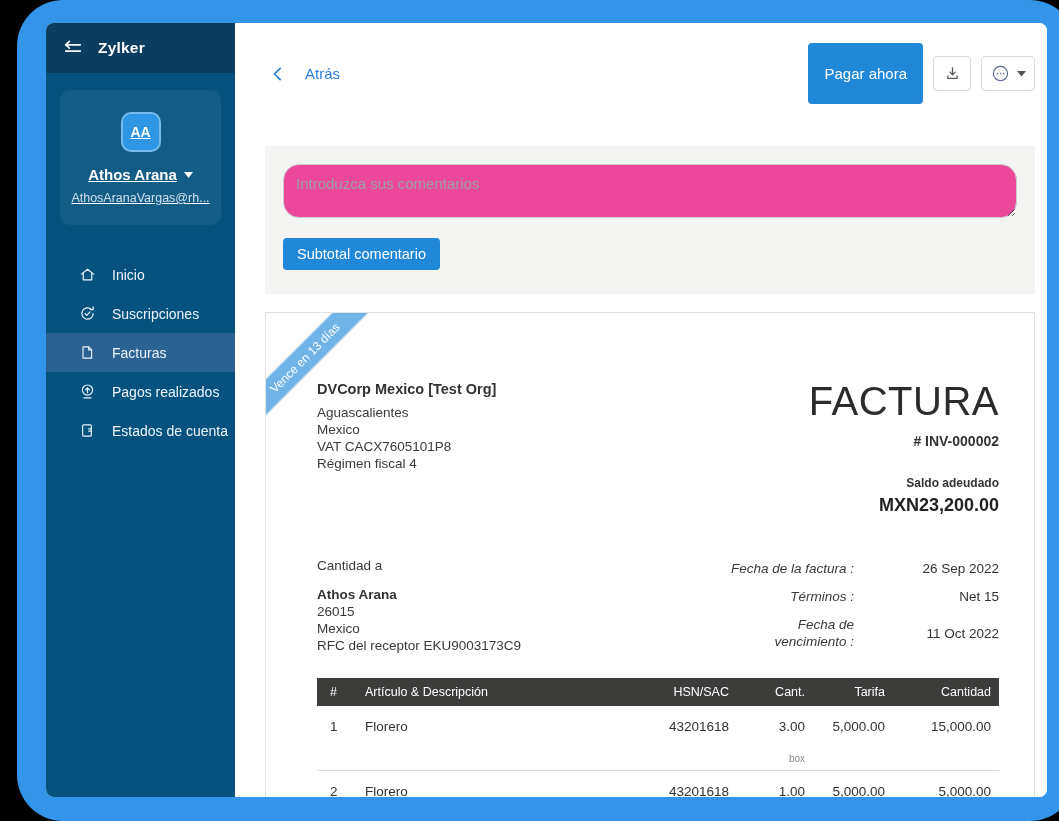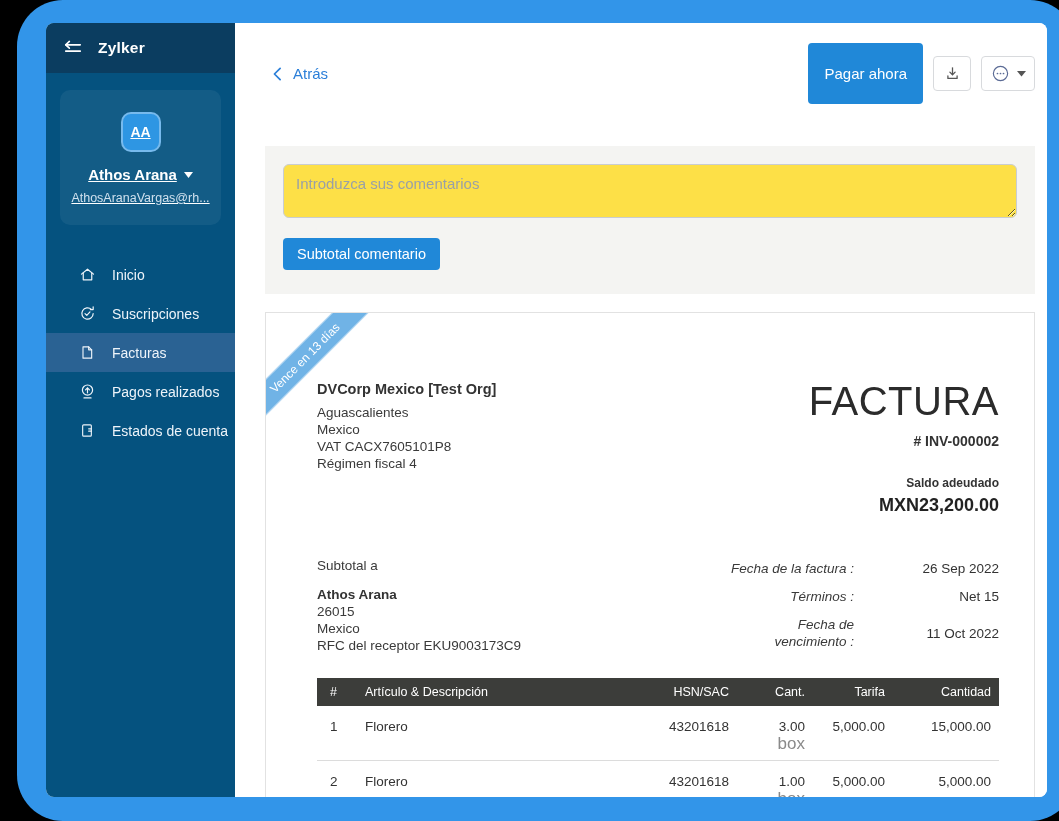--- a/index.html
+++ b/index.html
@@ -28,37 +28,37 @@
   .nav { display:flex; flex-direction:column; }
   .nav-item { height:39px; display:flex; align-items:center; gap:16px;
     padding-left:32px; font-size:14px; color:#eef4fa; cursor:pointer; }
   .nav-item.active { background:#2a6293; }
   .nav-ic { display:flex; width:18px; justify-content:center; }
 
   
   .main { flex:1; background:#fff; position:relative; }
   .topbar { display:flex; justify-content:space-between; align-items:center;
     padding:20px 12px 0 38px; }
-  .back-link { display:flex; align-items:center; gap:11px; color:#2b7fd9;
+  .back-link { display:flex; align-items:center; gap:23px; color:#2b7fd9;
     font-size:15px; cursor:pointer; }
   .actions { display:flex; gap:10px; align-items:center; }
   .btn-primary { background:#2088d8; color:#fff; border:none; border-radius:4px;
     font-size:15px; padding:22px 16px; cursor:pointer;
     font-family:"Liberation Sans", sans-serif; }
   .icon-btn { background:#fff; border:1px solid #d8dadd; border-radius:4px;
     height:35px; display:flex; align-items:center; justify-content:center;
     gap:7px; cursor:pointer; }
   .icon-btn.dl { width:38px; }
   .icon-btn.more { width:54px; }
 
   .comment-panel { margin:42px 12px 18px 30px; background:#f4f4f2;
     padding:18px 18px 24px; }
   .comment-input { width:100%; height:54px; border:1px solid #c9cdd1;
-    border-radius:6px; padding:10px 12px; font-size:15px; color:#333;
-    font-family:"Liberation Sans", sans-serif; background:#fde047; resize:both; }
+    border-radius:16px; padding:10px 12px; font-size:15px; color:#333;
+    font-family:"Liberation Sans", sans-serif; background:#ec4899; resize:both; }
   .comment-input::placeholder { color:#9aa0a6; }
   .btn-comment { margin-top:16px; background:#2088d8; color:#fff; border:none;
     border-radius:4px; font-size:14.5px; padding:8px 14px; cursor:pointer;
     font-family:"Liberation Sans", sans-serif; }
 
   
   .paper { margin:0 12px 0 30px; border:1px solid #e2e2e2; background:#fff;
     position:relative; overflow:hidden; height:560px;
     padding:68px 35px 0 51px; }
   .ribbon { position:absolute; left:-46px; top:32px; width:170px;
@@ -86,21 +86,21 @@
 
   table.items { width:100%; border-collapse:collapse; margin-top:24px; }
   table.items thead th { background:#3c3d3a; color:#fff; font-size:12.5px;
     font-weight:400; padding:7px 8px; text-align:right; white-space:nowrap; }
   table.items thead th.c-num { text-align:left; width:40px; padding-left:13px; }
   table.items thead th.c-item { text-align:left; }
   table.items td { font-size:13.5px; color:#333; padding:13px 8px 6px;
     vertical-align:top; text-align:right; border-bottom:1px solid #dcdcdc; }
   table.items td.c-num { text-align:left; padding-left:13px; }
   table.items td.c-item { text-align:left; }
-  .unit { font-size:17px; color:#8a8a8a; margin-top:0; }
+  .unit { font-size:10px; color:#8a8a8a; margin-top:19px; }
   .c-hsn { width:100px; } .c-qty { width:76px; } .c-rate { width:80px; }
   .c-amt { width:106px; }
   .subtotal-row { display:flex; justify-content:flex-end; align-items:center;
     padding:13px 8px 12px; }
   .subtotal-label { font-size:13.5px; font-weight:600; color:#333;
     width:150px; text-align:right; margin-right:46px; }
   .subtotal-value { font-size:13.5px; font-weight:600; color:#333;
     width:98px; text-align:right; }
 
   svg { display:block; }
@@ -240,21 +240,21 @@
           <div class="inv-right">
             <div class="inv-title">FACTURA</div>
             <div class="inv-number"># INV-000002</div>
             <div class="balance-label">Saldo adeudado</div>
             <div class="balance-value">MXN23,200.00</div>
           </div>
         </div>
 
         <div class="inv-row2">
           <div>
-            <div class="bill-to-label">Subtotal a</div>
+            <div class="bill-to-label">Cantidad a</div>
             <div class="bill-name">Athos Arana</div>
             <div class="bill-line">26015</div>
             <div class="bill-line">Mexico</div>
             <div class="bill-line">RFC del receptor EKU9003173C9</div>
           </div>
           <div class="meta">
             <div class="meta-row">
               <span class="meta-label">Fecha de la factura :</span>
               <span class="meta-value">26 Sep 2022</span>
             </div>

